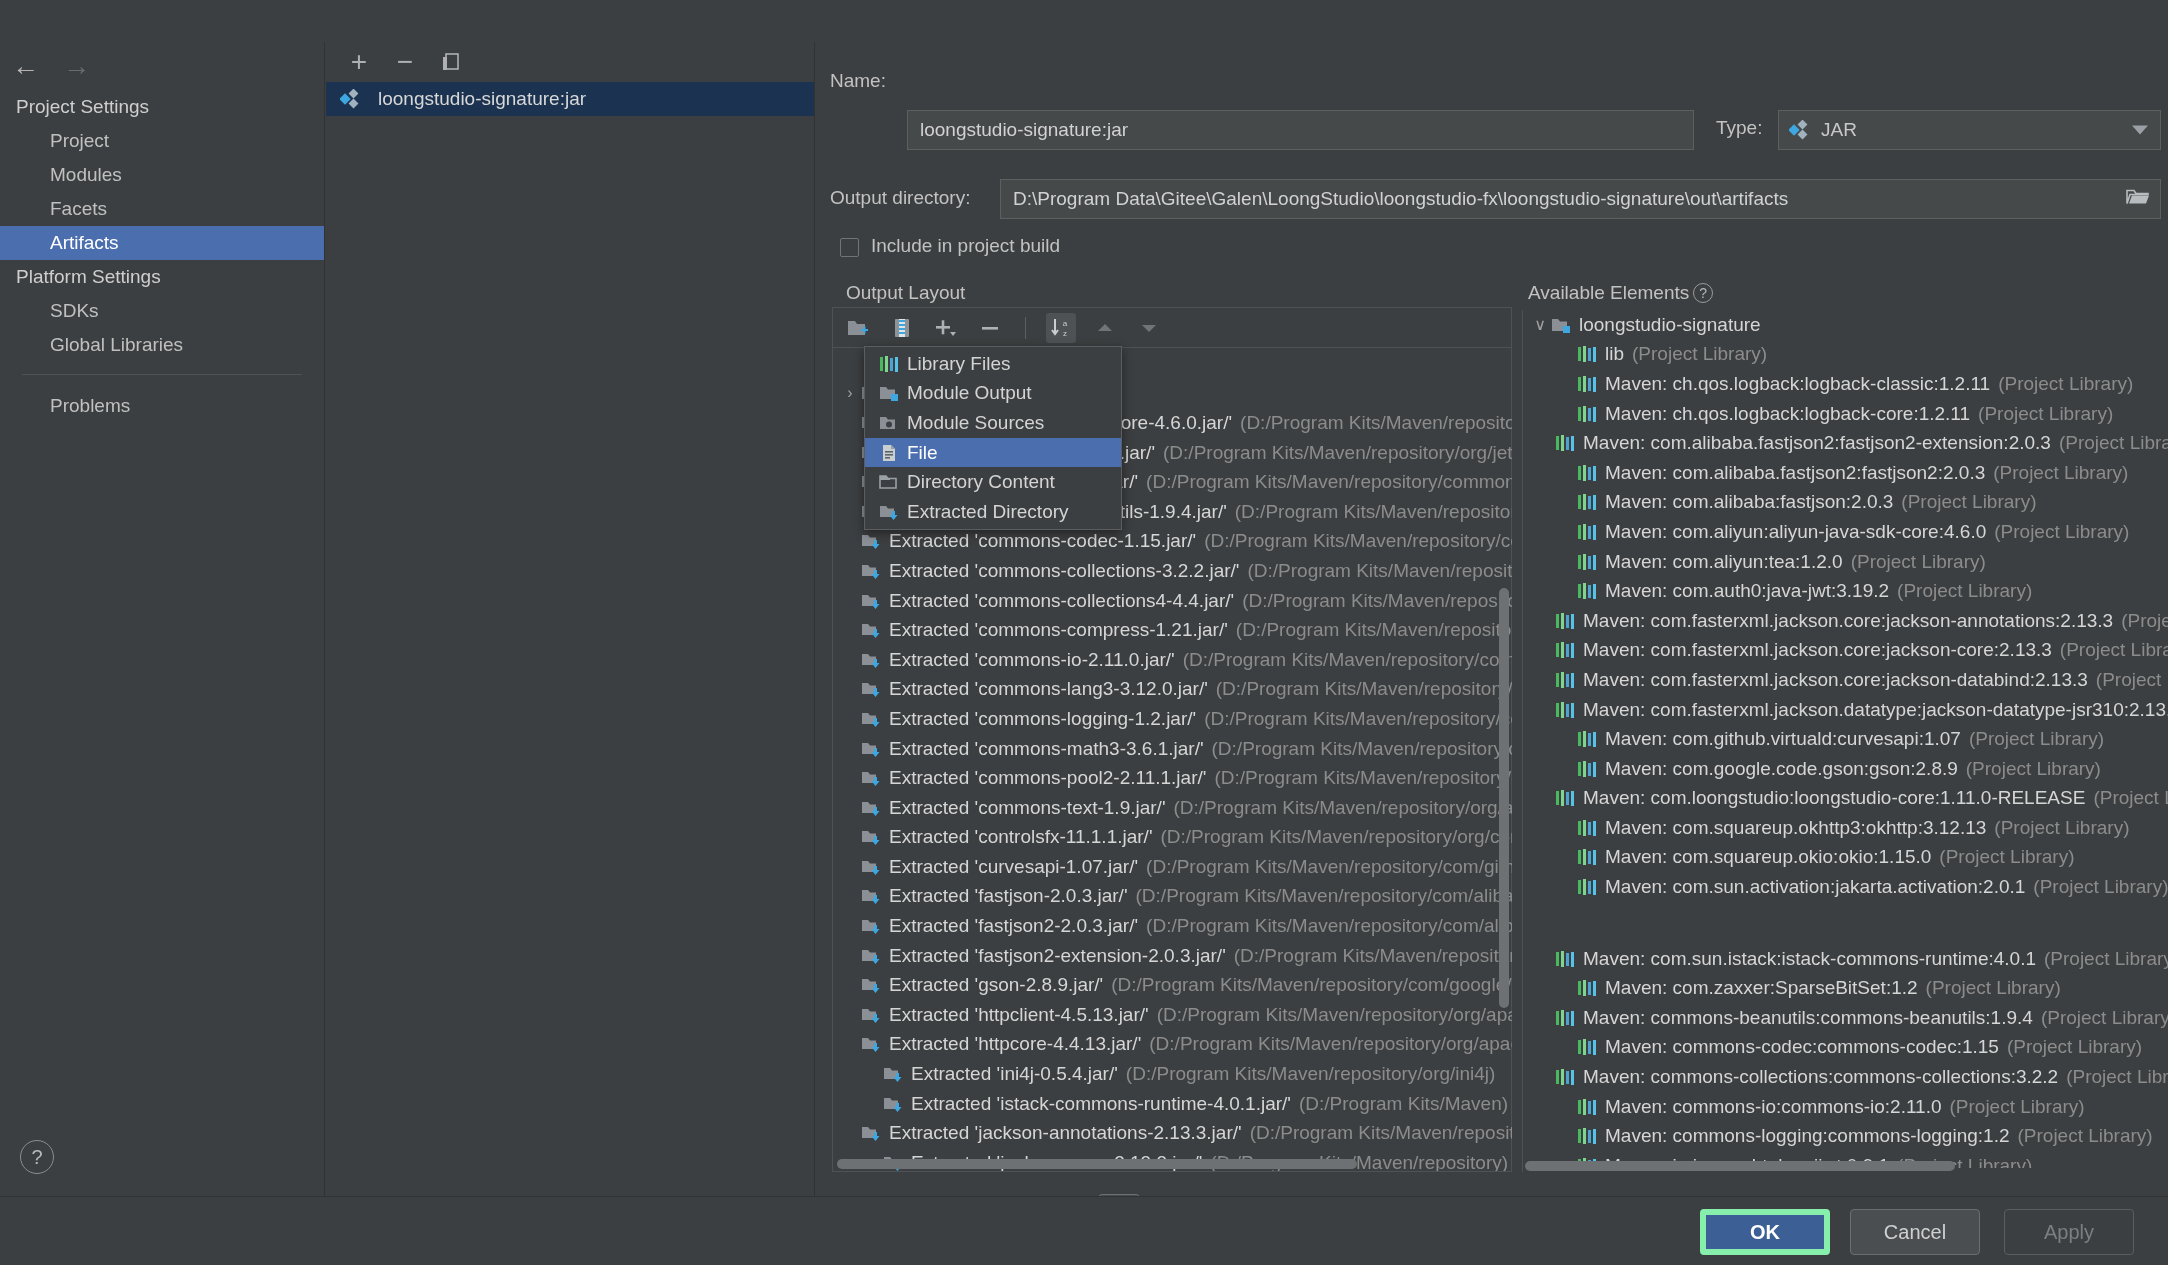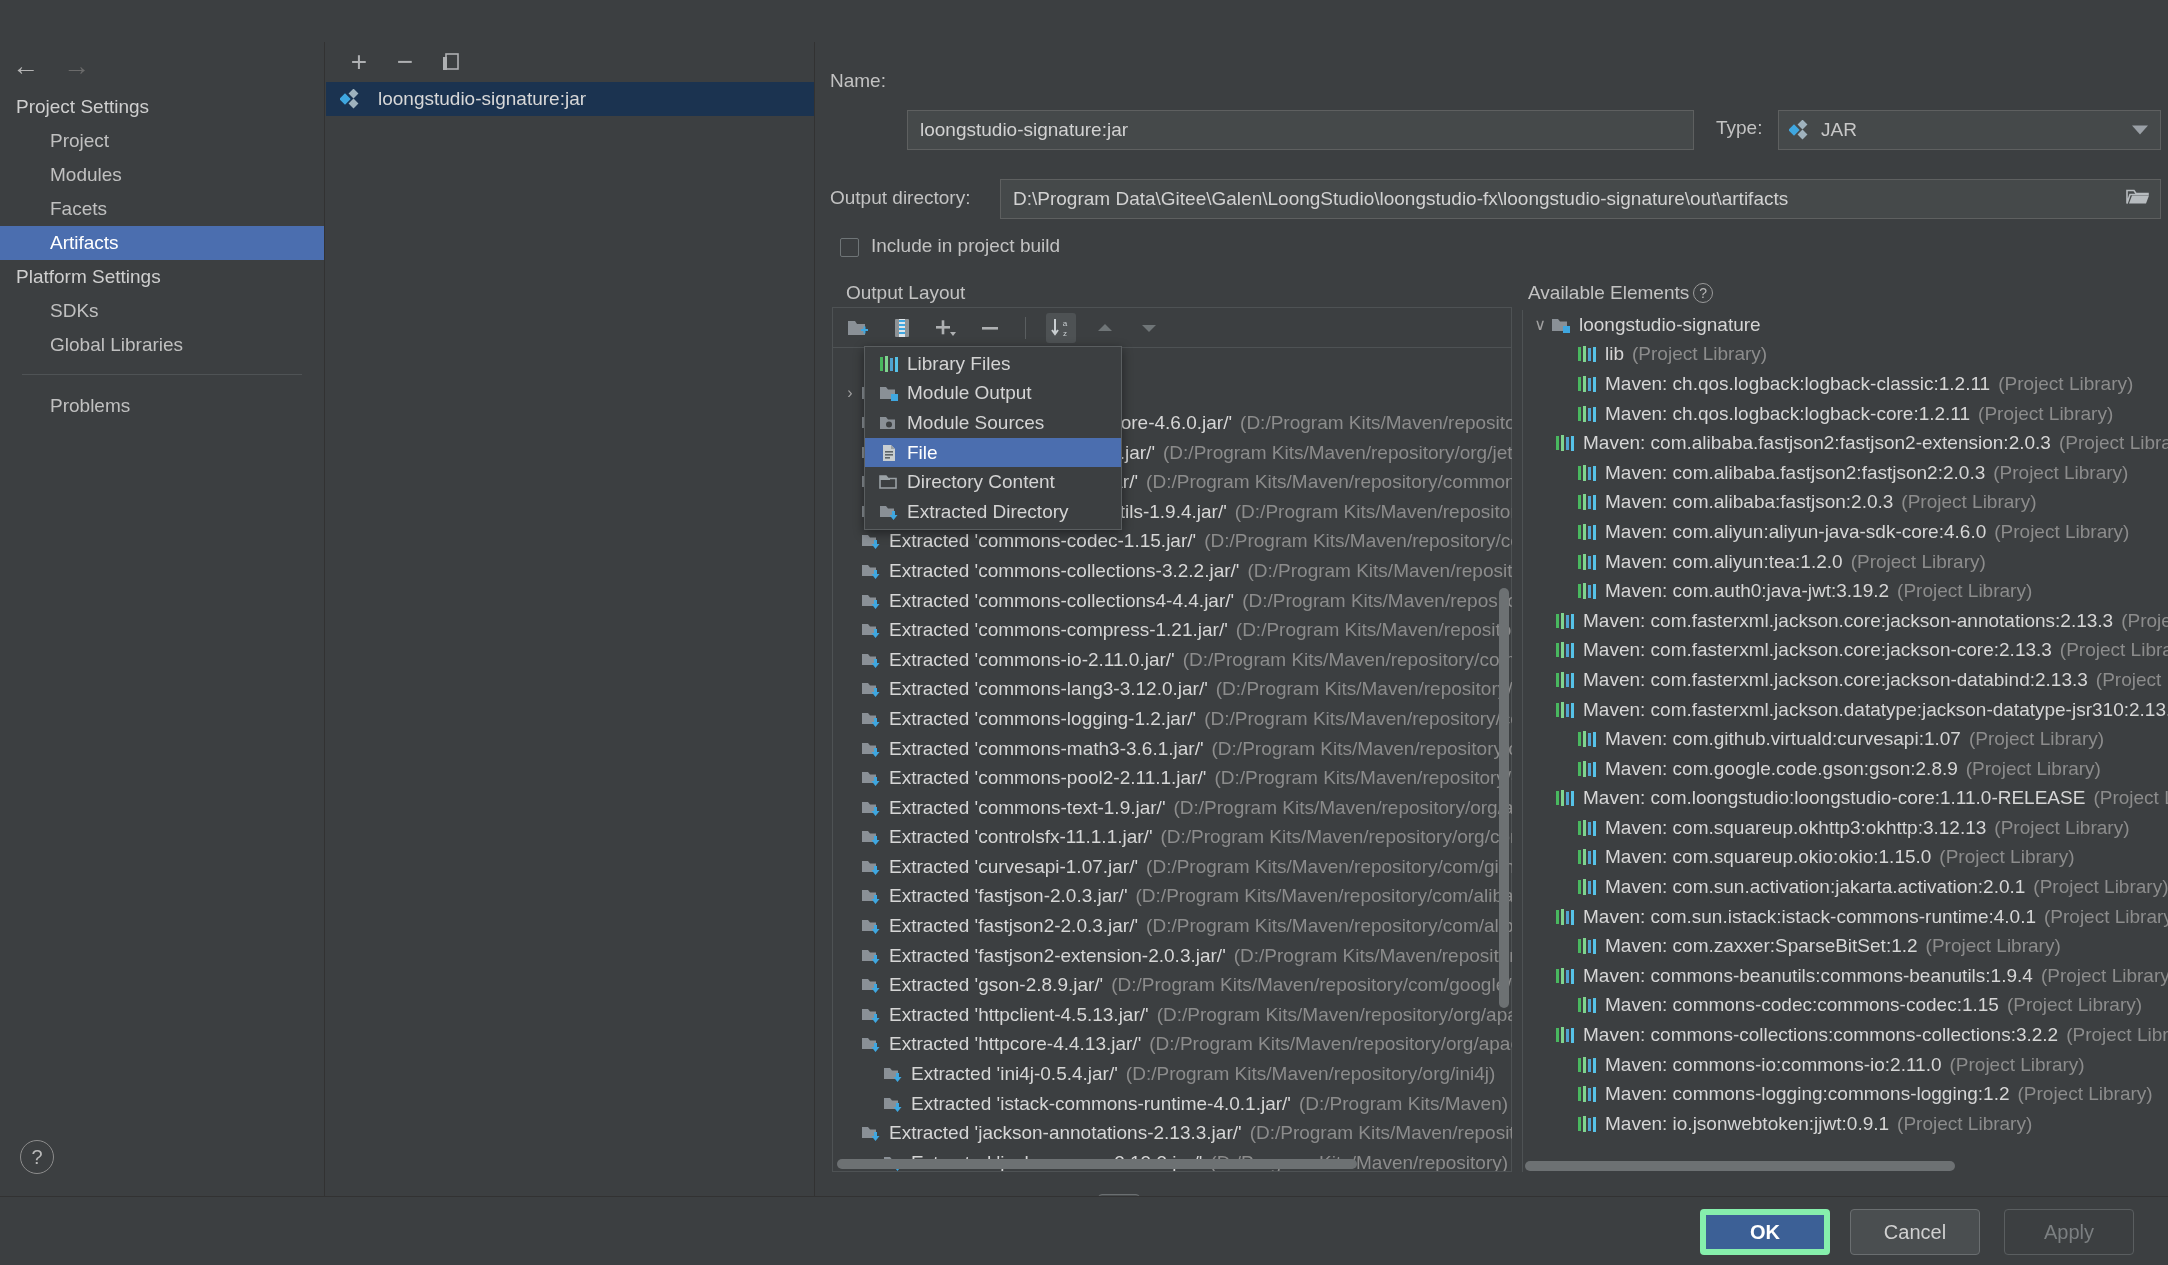--- a/index.html
+++ b/index.html
@@ -784,21 +784,21 @@
             <span class="tw"></span>
             <span class="ic"><svg width="20" height="20" viewBox="0 0 20 20">
                 <rect x="1" y="3" width="3" height="14" fill="#49b85f"></rect>
                 <rect x="6" y="2" width="3" height="16" fill="#7fd48f"></rect>
                 <rect x="11" y="4" width="3" height="13" fill="#4fa3d1"></rect>
                 <rect x="16" y="3" width="3" height="15" fill="#56c2e8"></rect>
               </svg></span>
             <span class="nm">Maven: com.sun.activation:jakarta.activation:2.0.1</span>
             <span class="pth">(Project Library)</span>
           </div>
-          <div class="tree-row" style="padding-left: 30px;">
+          <div class="tree-row" style="padding-left: 30px; margin-top: 42px;">
             <span class="tw"></span>
             <span class="ic"><svg width="20" height="20" viewBox="0 0 20 20">
                 <rect x="1" y="3" width="3" height="14" fill="#49b85f"></rect>
                 <rect x="6" y="2" width="3" height="16" fill="#7fd48f"></rect>
                 <rect x="11" y="4" width="3" height="13" fill="#4fa3d1"></rect>
                 <rect x="16" y="3" width="3" height="15" fill="#56c2e8"></rect>
               </svg></span>
             <span class="nm">Maven: com.sun.istack:istack-commons-runtime:4.0.1</span>
             <span class="pth">(Project Library)</span>
           </div>

